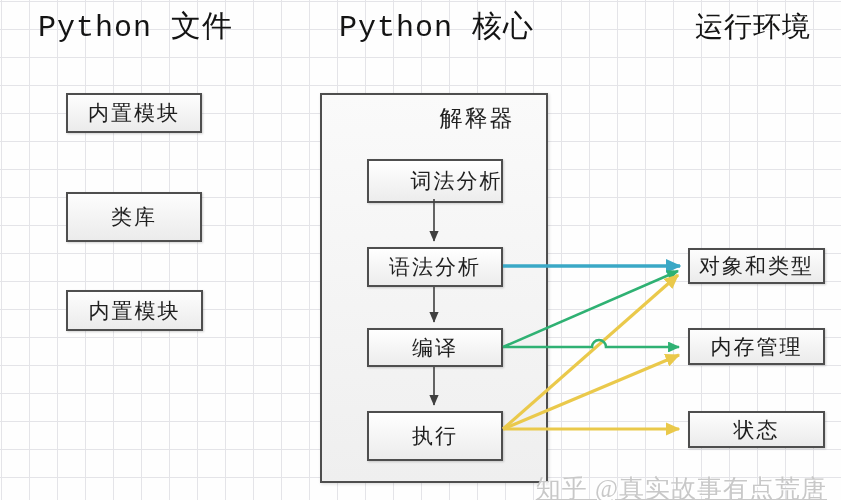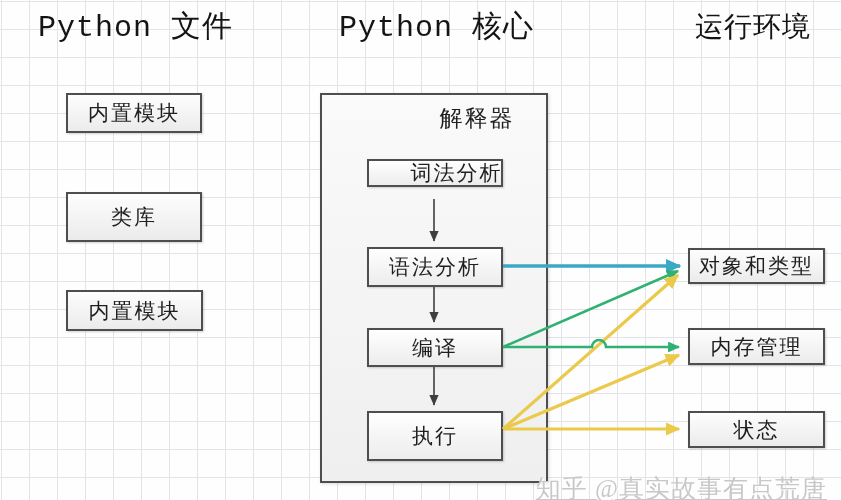--- a/index.html
+++ b/index.html
@@ -66,21 +66,21 @@
   <div class="hdr" style="left:339px;top:6px;width:190px;">Python 核心</div>
   <div class="hdr" style="left:668px;top:8px;width:170px;font-size:28px;">运行环境</div>
 
   <div class="box" style="left:66px;top:93px;width:136px;height:40px;">内置模块</div>
   <div class="box" style="left:66px;top:192px;width:136px;height:50px;">类库</div>
   <div class="box" style="left:66px;top:290px;width:137px;height:41px;">内置模块</div>
 
   <div class="container-box"></div>
   <div class="container-title">解释器</div>
 
-  <div class="box step" style="left:367px;top:159px;width:136px;height:28px;padding-left:43px;">词法分析</div>
+  <div class="box step" style="left:367px;top:159px;width:136px;height:44px;padding-left:43px;">词法分析</div>
   <div class="box step" style="left:367px;top:247px;width:136px;height:40px;">语法分析</div>
   <div class="box step" style="left:367px;top:328px;width:136px;height:39px;">编译</div>
   <div class="box step" style="left:367px;top:411px;width:136px;height:50px;">执行</div>
 
   <div class="box" style="left:688px;top:248px;width:137px;height:36px;">对象和类型</div>
   <div class="box" style="left:688px;top:328px;width:137px;height:37px;">内存管理</div>
   <div class="box" style="left:688px;top:411px;width:137px;height:37px;">状态</div>
 
   <div class="watermark">知乎 @真实故事有点荒唐</div>
 

